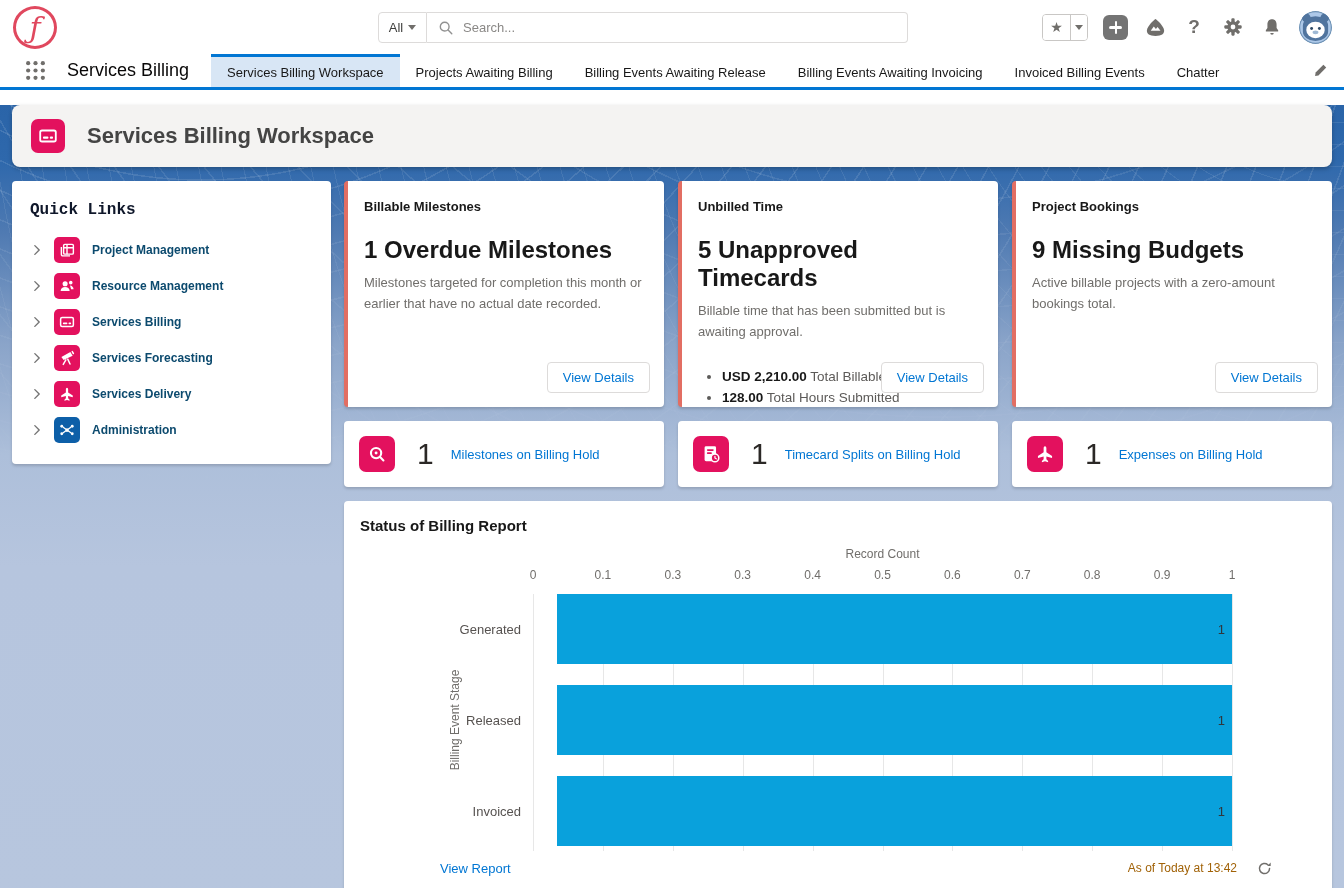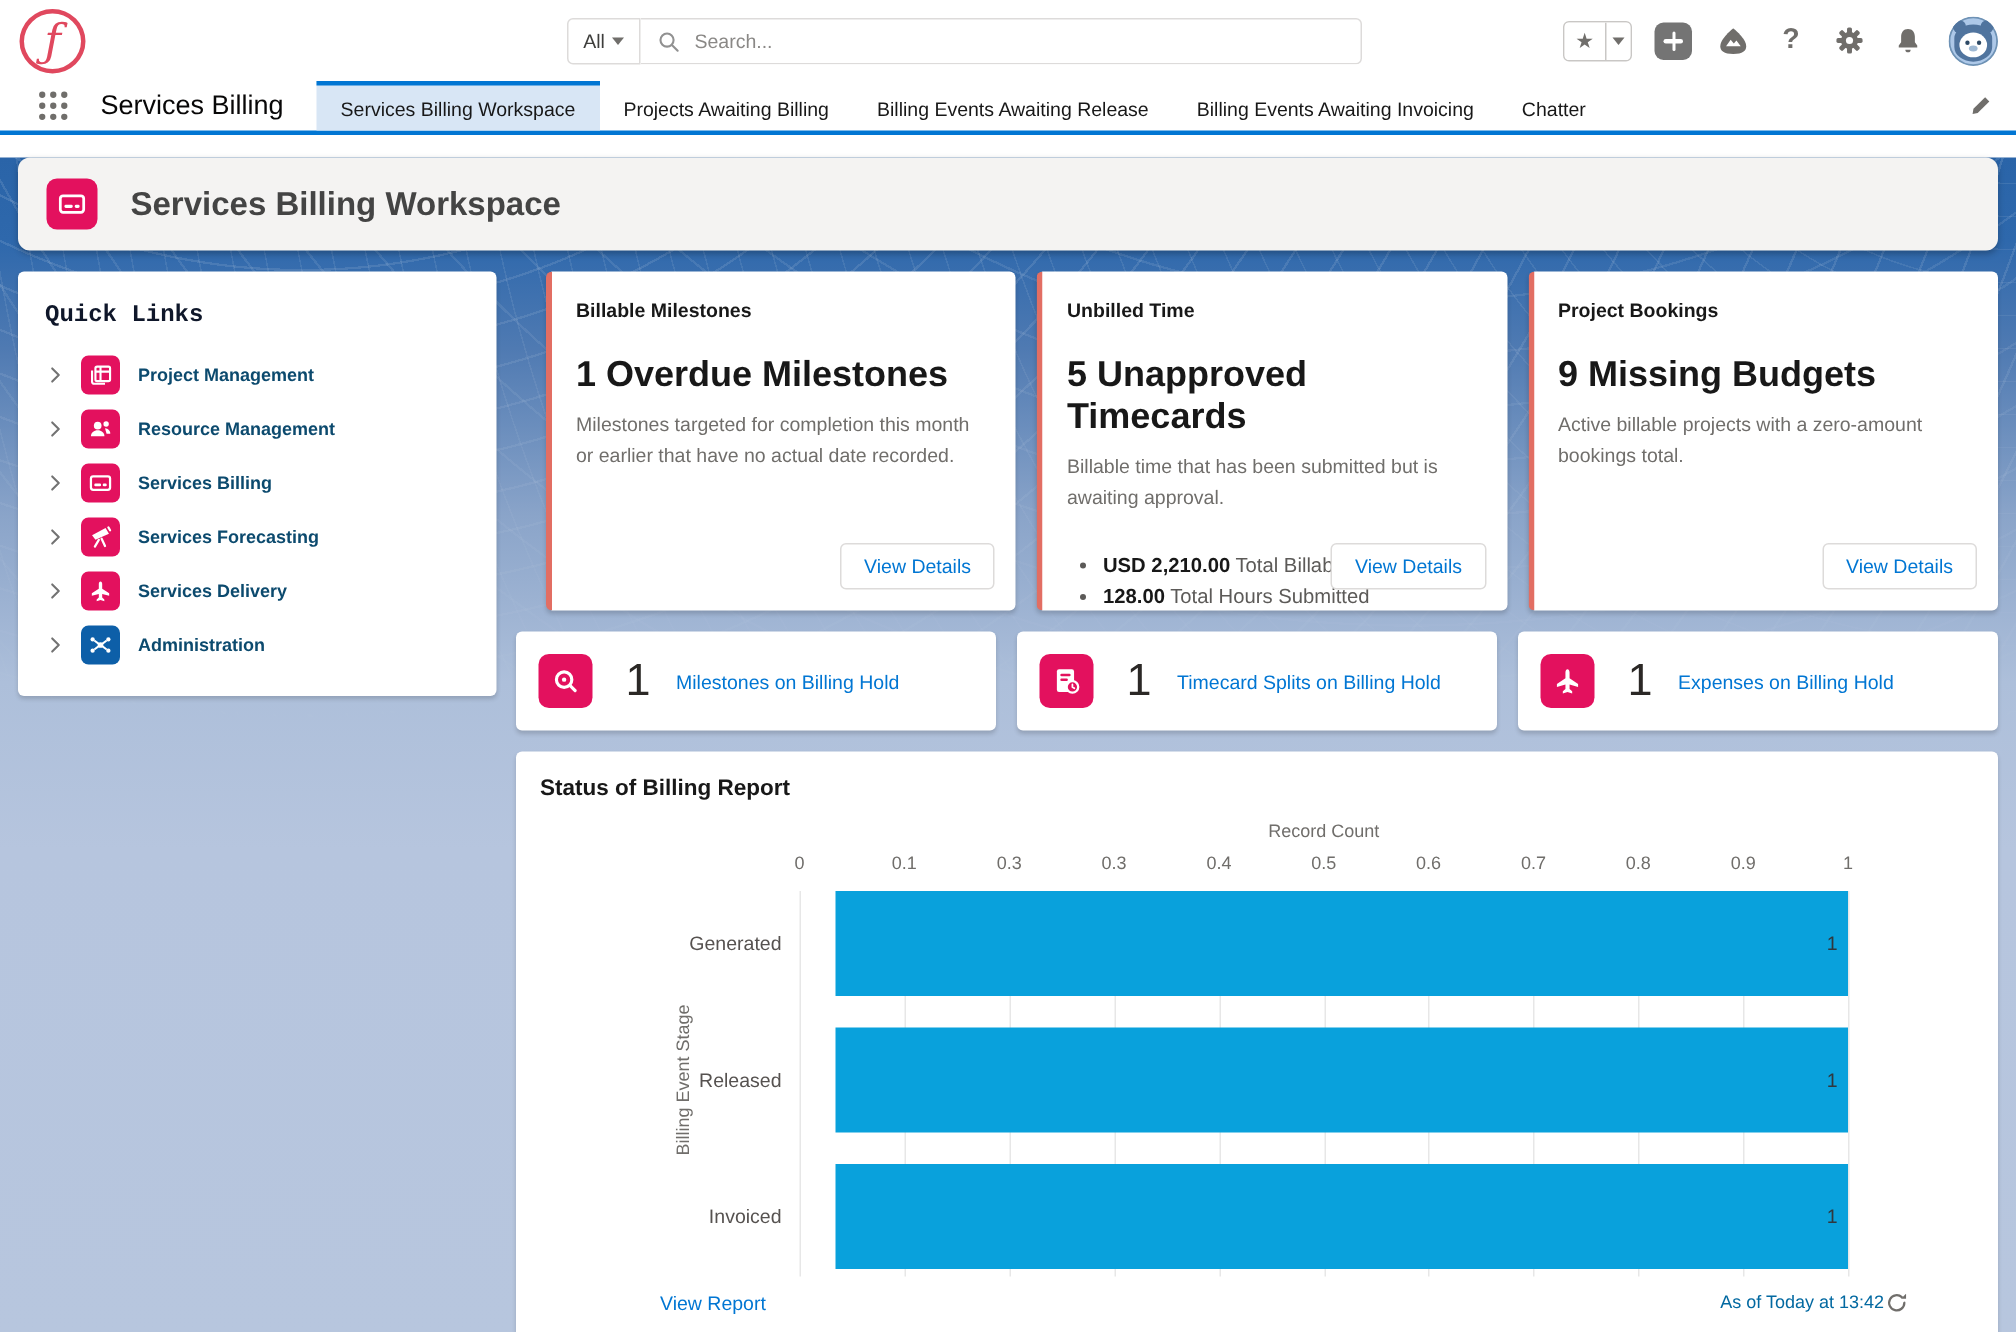--- a/index.html
+++ b/index.html
@@ -82,21 +82,21 @@
   .quick-title { font-size:16px; font-weight:700; color:#0f172a; margin-bottom:13px;font-family:Liberation Mono, monospace; }
   .ql-item { height:36px; display:flex; align-items:center; cursor:pointer; }
   .ql-chev { width:24px; display:flex; align-items:center; }
   .ql-icon { width:26px; height:26px; border-radius:5px; background:#e3115e;
     display:flex; align-items:center; justify-content:center; margin-right:12px; }
   .ql-icon.blue { background:#0d5fa8; }
   .ql-label { font-size:12px; font-weight:700; color:#0c4a6e; }
 
   
   .right-col { flex:1; display:flex; flex-direction:column; gap:14px; }
-  .cards-row { display:flex; gap:14px;margin-left:20px; }
+  .cards-row { display:flex; gap:14px; }
   .s-card { flex:1; height:226px; border-left:4px solid #e26e63; position:relative;
     padding:18px 16px 0 16px; }
   .s-title { font-size:13px; font-weight:700; color:#181818; }
   .s-headline { font-size:24px; font-weight:700; color:#181818; margin-top:22px; }
   .s-desc { font-size:13px; color:#706e6b; margin-top:9px; line-height:1.6; }
   .s-bullets { margin:26px 0 0 24px; font-size:13.5px; color:#5c5a58; }
   .s-bullets li { margin-bottom:6px; }
   .s-bullets b { color:#181818; }
   .view-btn { position:absolute; right:14px; bottom:14px; height:31px; padding:0 15px;
     background:#fff; border:1px solid #dddbda; border-radius:4px; color:#0176d3;
@@ -127,21 +127,21 @@
   .bar { height:100%; background:#09a1dc; position:relative; }
   .bar-val { position:absolute; right:7px; top:50%; transform:translateY(-50%);
     font-size:13px; color:#30373d; }
   .ylabel { position:absolute; left:111px; top:219px;
     transform:translate(-50%,-50%) rotate(-90deg); font-size:12px; color:#706e6b;
     white-space:nowrap; }
   .chart-footer { position:absolute; left:0; right:0; bottom:0; height:44px;
     display:flex; align-items:center; justify-content:space-between;
     padding:0 60px 4px 96px; }
   .view-report { font-size:13px; color:#0176d3; cursor:pointer; }
-  .as-of { font-size:12px; color:#0369a1; display:flex; align-items:center; gap:1px; }
+  .as-of { font-size:12px; color:#a16207; display:flex; align-items:center; gap:20px; }
 </style>
 </head>
 <body>
 
 <header class="gheader">
   <div class="logo">ƒ</div>
 
   <div class="search-group">
     <button class="scope-btn">
       <span>All</span>
@@ -218,20 +218,21 @@
         <circle cx="10" cy="17" r="2"></circle>
         <circle cx="17" cy="17" r="2"></circle>
       </svg>
   </div>
   <span class="app-name">Services Billing</span>
   <div class="tabs">
     <div class="tab active">Services Billing Workspace</div>
     <div class="tab">Projects Awaiting Billing</div>
     <div class="tab">Billing Events Awaiting Release</div>
     <div class="tab">Billing Events Awaiting Invoicing</div>
+    <div class="tab">Invoiced Billing Events</div>
     <div class="tab">Chatter</div>
   </div>
   <div class="nav-pencil">
     <svg width="15" height="15" viewBox="0 0 16 16">
         <path d="M11.1 1.9l3 3L5.8 13.2l-3.6.6.6-3.6z" fill="#706e6b"></path>
       </svg>
   </div>
 </nav>
 
 <main class="content">

